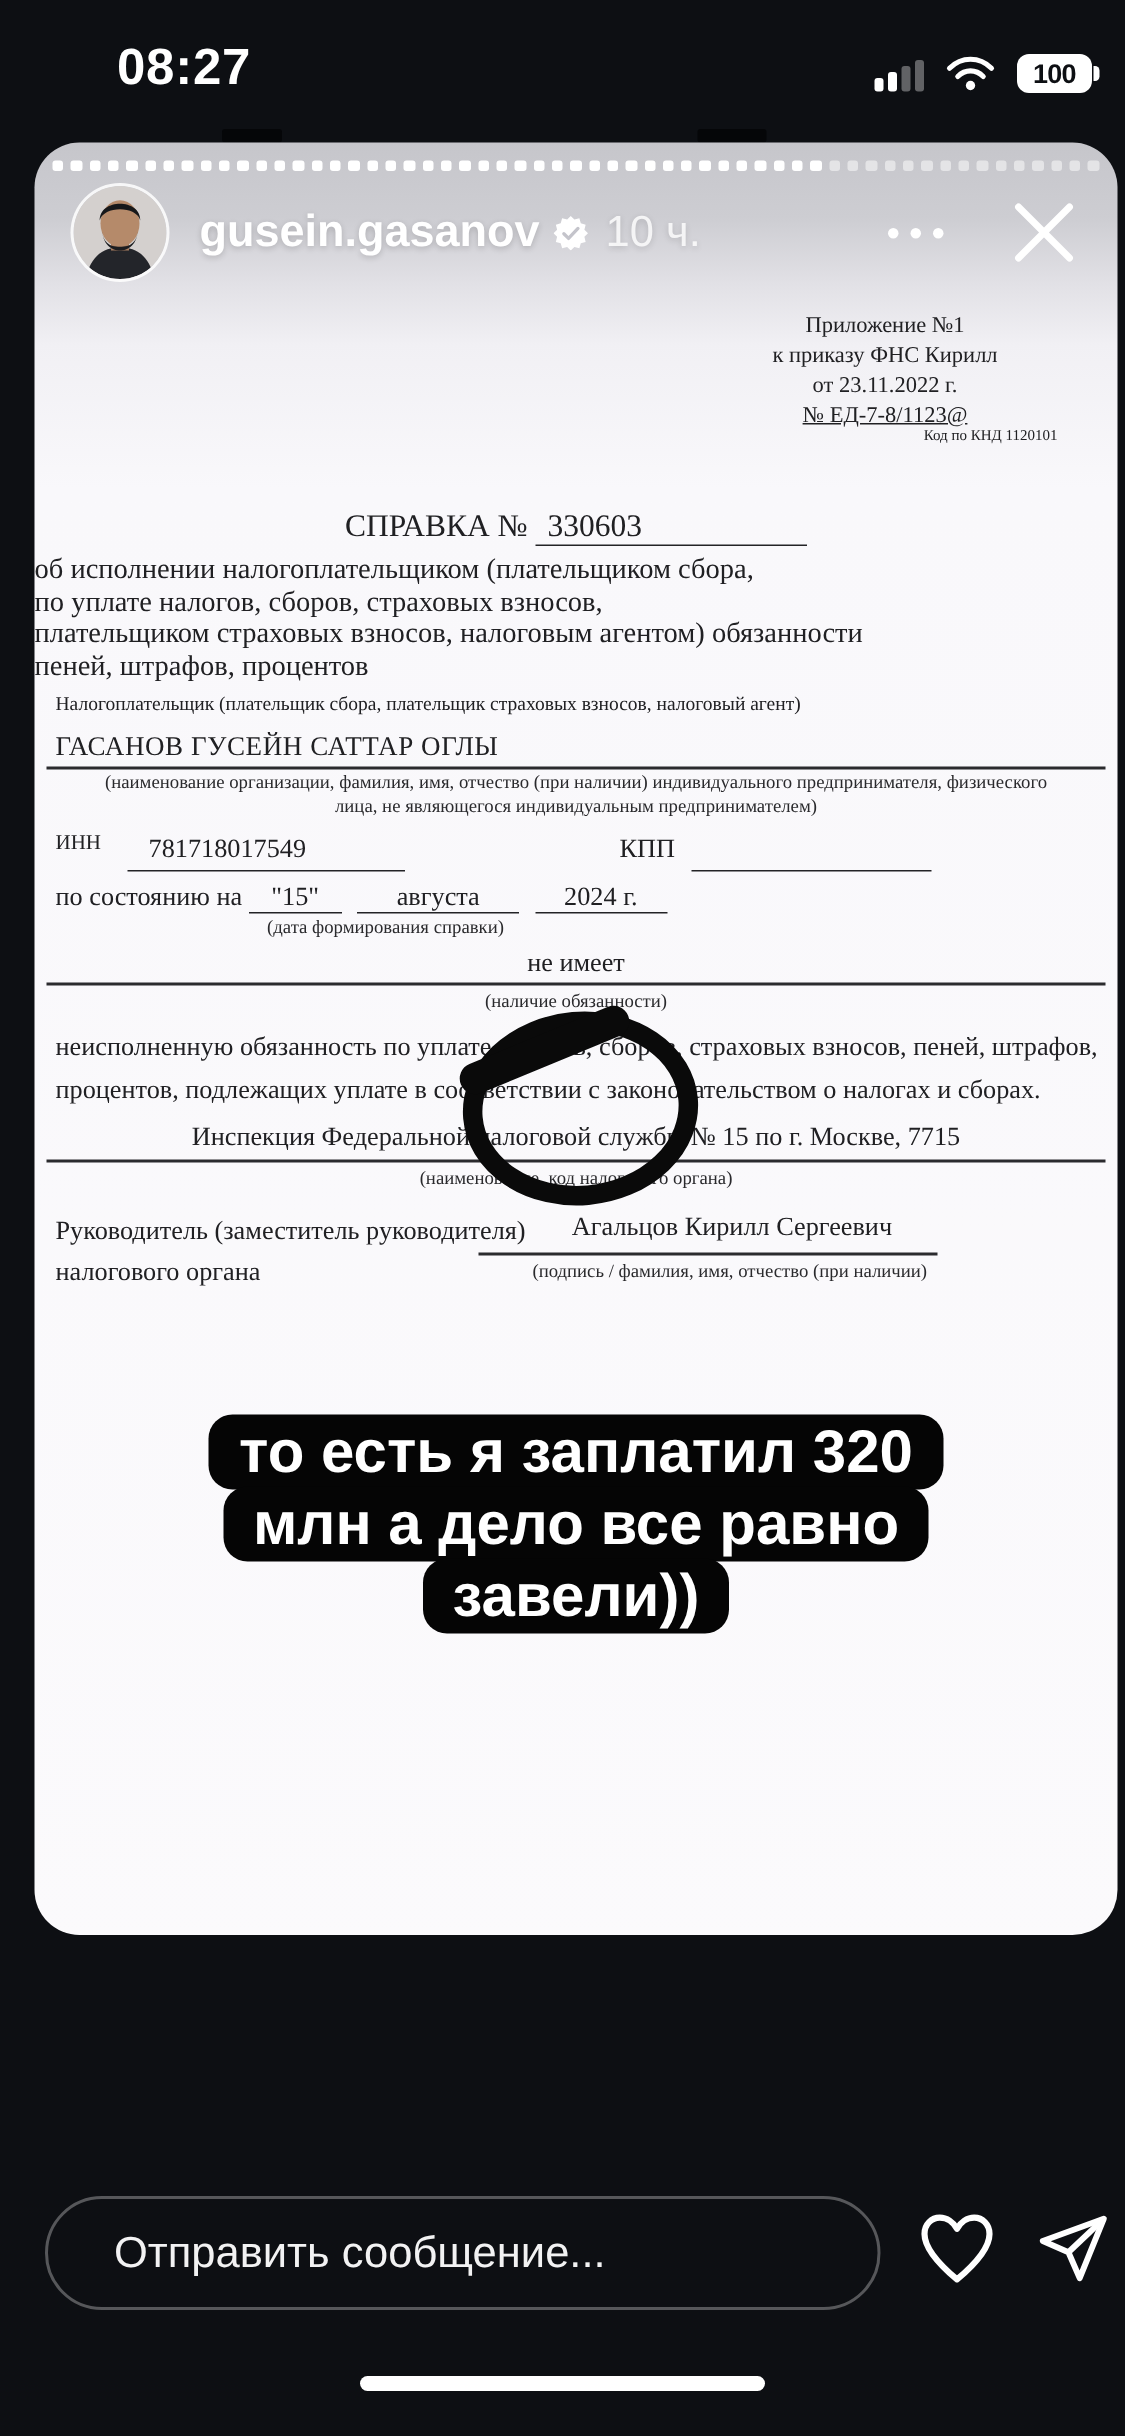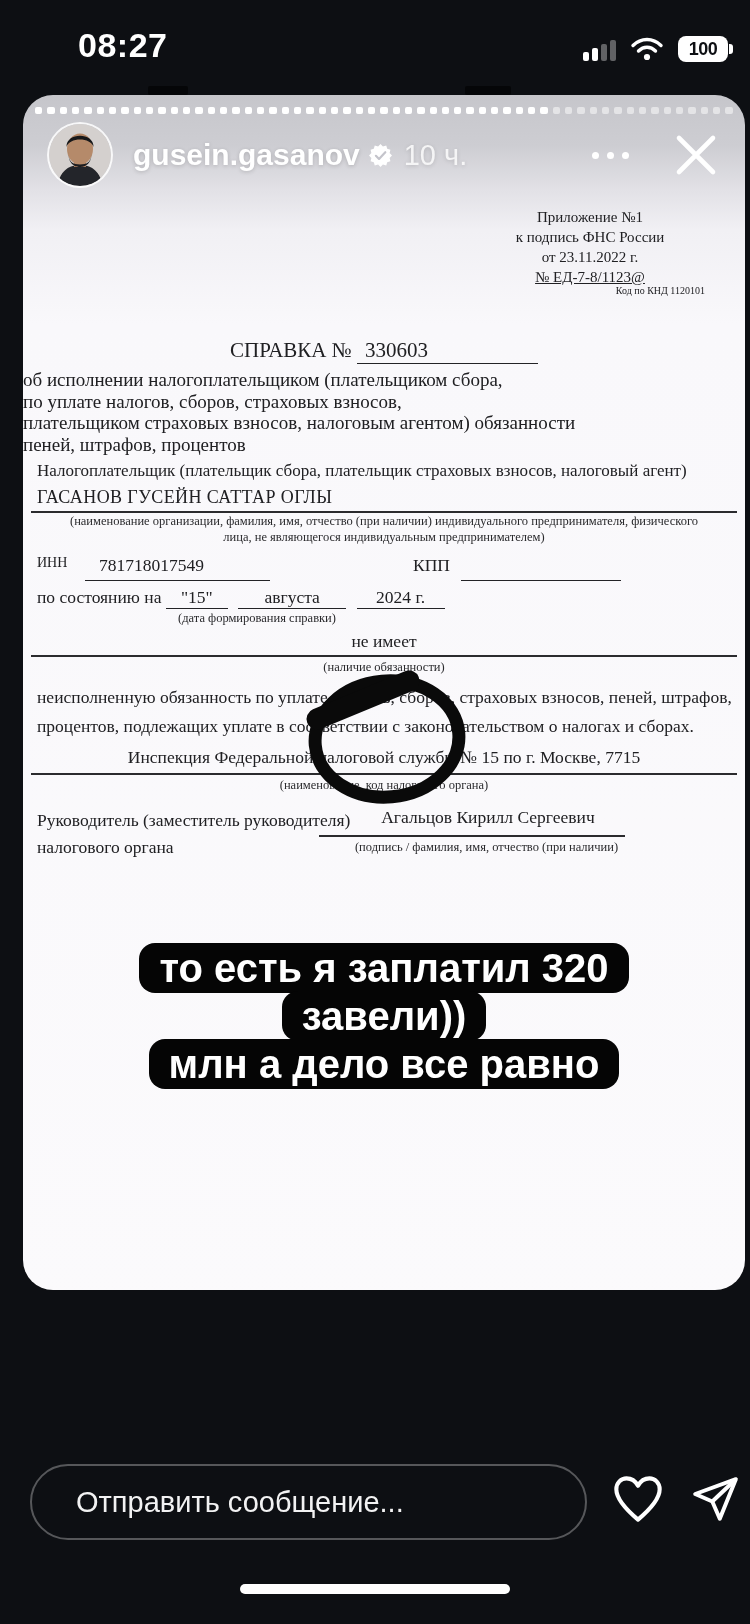--- a/index.html
+++ b/index.html
@@ -54,21 +54,21 @@
 
   
   .doc { position:absolute; inset:0; font-family:"Liberation Serif", serif; color:#202023; }
   .doc .abs { position:absolute; }
   .corner { top:112px; right:30px; width:250px; text-align:center; font-size:15px; line-height:20px; }
   .corner .u { text-decoration:underline; }
   .knd { top:190px; right:40px; font-size:10px; }
   .title { top:243px; left:0; right:0; text-align:center; font-size:21px; }
   .title .fill { border-bottom:1.5px solid #232326; padding:0 110px 1px 8px; }
   .subtitle { top:274px; left:0; right:0; text-align:left; font-size:19px; line-height:21.5px; }
-  .tp-label { top:366px; left:14px; right:8px; font-size:17px; }
+  .tp-label { top:366px; left:14px; right:8px; font-size:13px; }
   .tp-name { top:392px; left:14px; font-size:18px; letter-spacing:.4px; }
   .rule { left:8px; right:8px; border-top:2px solid #2b2b2e; }
   .cap { font-size:12.5px; line-height:15.5px; text-align:center; color:#2a2a2d; }
   .cap1 { top:419px; left:40px; right:40px; }
   .inn-label { top:460px; left:14px; font-size:14px; }
   .inn-val { top:460px; left:62px; width:185px; font-size:17.5px; padding-left:14px;
              border-bottom:1.5px solid #232326; height:26px; }
   .kpp-label { top:460px; left:390px; font-size:17.5px; }
   .kpp-val { top:460px; left:438px; width:160px; border-bottom:1.5px solid #232326; height:26px; }
   .date-row { top:492px; left:14px; font-size:17.5px; }
@@ -235,21 +235,21 @@
       <div class="closex">
         <svg width="46" height="46" viewBox="0 0 46 46">
           <path d="M6 6 L40 40 M40 6 L6 40" stroke="#fff" stroke-width="4.6" stroke-linecap="round"></path>
         </svg>
       </div>
     </div>
 
     <div class="doc">
       <div class="abs corner">
         <div>Приложение №1</div>
-        <div>к подпись ФНС России</div>
+        <div>к приказу ФНС Кирилл</div>
         <div>от 23.11.2022 г.</div>
         <div class="u">№ ЕД-7-8/1123@</div>
       </div>
       <div class="abs knd">Код по КНД 1120101</div>
 
       <div class="abs title">
         <span>СПРАВКА №</span>
         <span class="fill">330603</span>
       </div>
       <div class="abs subtitle">
@@ -296,22 +296,22 @@
       <div class="abs cap cap4">(подпись / фамилия, имя, отчество (при наличии)</div>
 
       <svg class="circle-annot" width="172" height="242" viewBox="0 0 172 242">
         <ellipse cx="86" cy="172" rx="72" ry="58" fill="none" stroke="#0a0a0a" stroke-width="13" transform="rotate(-5 86 172)"></ellipse>
         <path d="M16 152 L108 114" stroke="#0a0a0a" stroke-width="21" stroke-linecap="round"></path>
       </svg>
     </div>
 
     <div class="overlay ov2">
       <span>то есть я заплатил 320</span>
+      <span>млн а дело все равно</span>
       <span>завели))</span>
-      <span>млн а дело все равно</span>
     </div>
   </div>
 
   <div class="composer">
     <input class="msg-input" type="text" placeholder="Отправить сообщение..." style="">
     <div class="icon-btn heart-btn">
       <svg width="52" height="50" viewBox="0 0 24 23">
         <path d="M12 21 C4.4 14.6 2 10.2 2 7 C2 4 4.2 2 6.7 2 C8.9 2 10.9 3.4 12 5.4 C13.1 3.4 15.1 2 17.3 2 C19.8 2 22 4 22 7 C22 10.2 19.6 14.6 12 21 Z" fill="none" stroke="#fff" stroke-width="1.9" stroke-linejoin="round"></path>
       </svg>
     </div>

